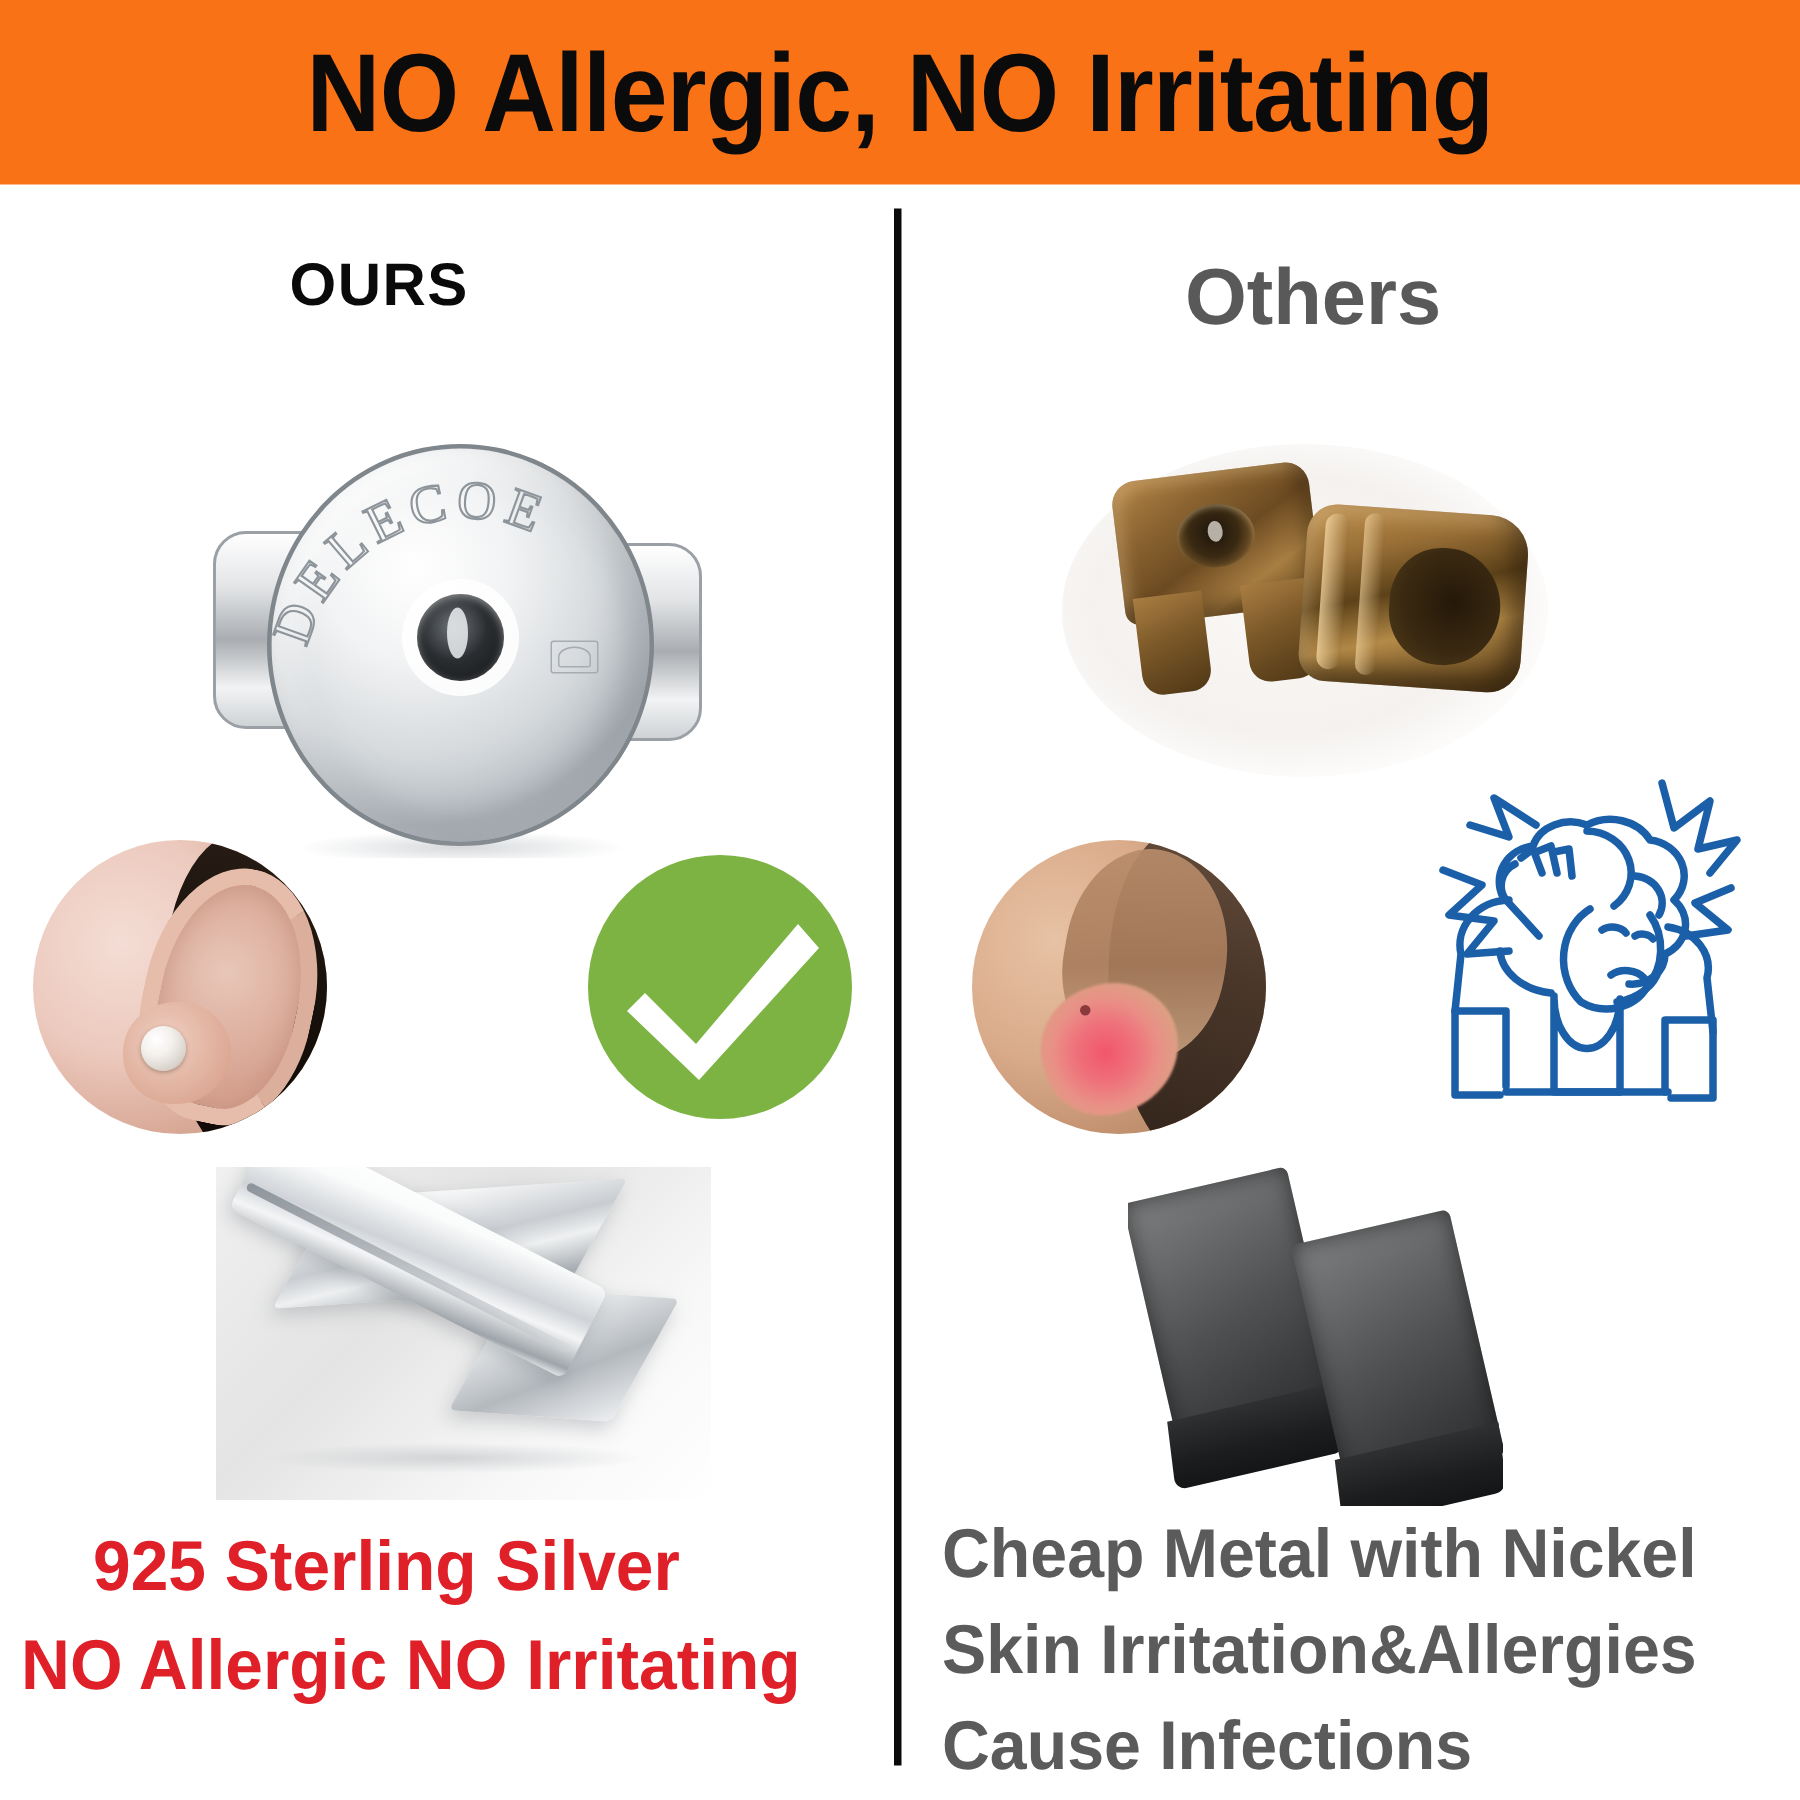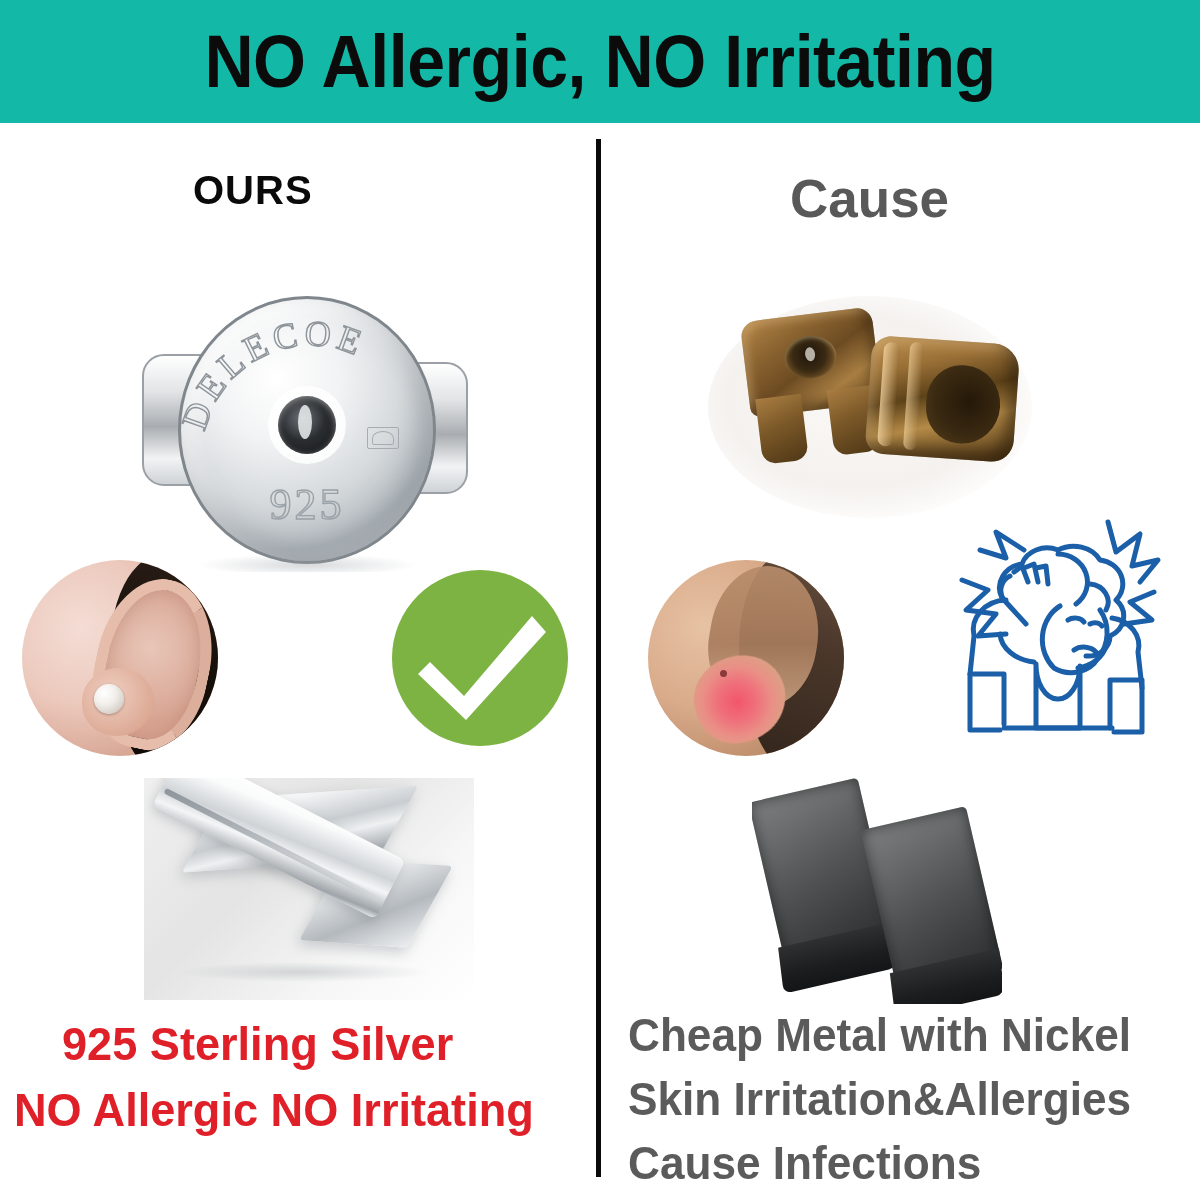--- a/index.html
+++ b/index.html
@@ -13,21 +13,21 @@
     font-family: "Liberation Sans", sans-serif;
     overflow: hidden;
     position: relative;
   }
 
   
   .banner {
     position: absolute;
     left: 0; top: 0;
     width: 1200px; height: 123px;
-    background: #14b8a6;
+    background: #f97316;
     display: flex;
     align-items: center;
     justify-content: center;
   }
   .banner-title {
     font-family: "Liberation Sans Narrow", "Liberation Sans", sans-serif;
     font-weight: 700;
     font-size: 74px;
     letter-spacing: -0.5px;
     color: #0b0b0b;
@@ -466,37 +466,36 @@
 </head>
 <body>
 
 <div class="banner">
   <div class="banner-title">NO Allergic, NO Irritating</div>
 </div>
 
 <div class="divider"></div>
 
 <div class="col-head ours">OURS</div>
-<div class="col-head others">Cause</div>
+<div class="col-head others">Others</div>
 
 <div class="frame silver-back">
   <div class="sb-wing left"></div>
   <div class="sb-wing right"></div>
   <div class="sb-body">
     <svg class="sb-arc" viewBox="0 0 252 262">
       <defs>
         <path id="arcpath" d="M 22,152 A 108,108 0 0 1 236,134" fill="none"></path>
       </defs>
       <text>
         <textPath href="#arcpath" startOffset="6%">DELECOE</textPath>
       </text>
     </svg>
     <div class="sb-hole"></div>
     <div class="sb-mark"></div>
-    <div class="sb-925">925</div>
   </div>
   <div class="sb-shadow"></div>
 </div>
 
 <div class="frame bronze-wrap">
   <div class="bronze-halo"></div>
   <div class="bz bz-a">
     <div class="cap"></div>
     <div class="dimple"></div>
     <div class="legL"></div>

